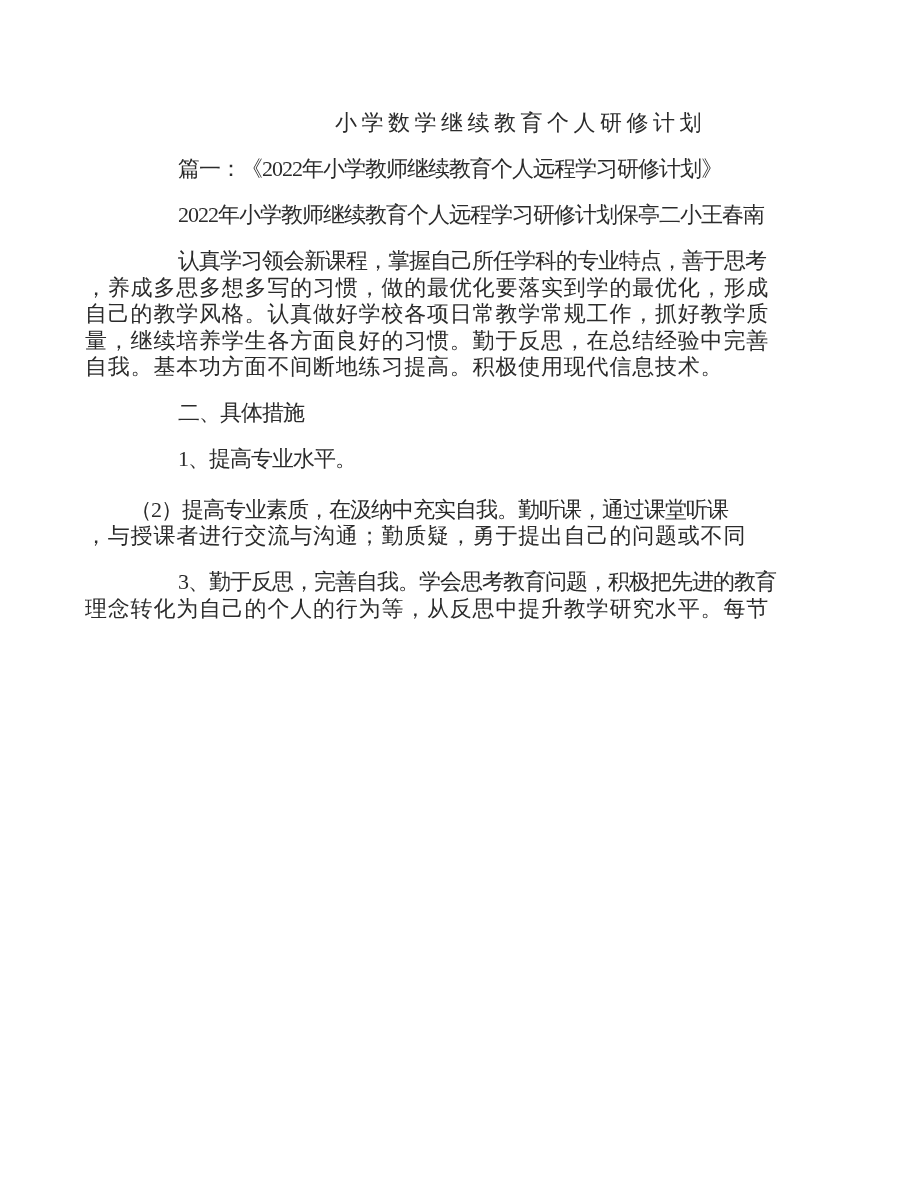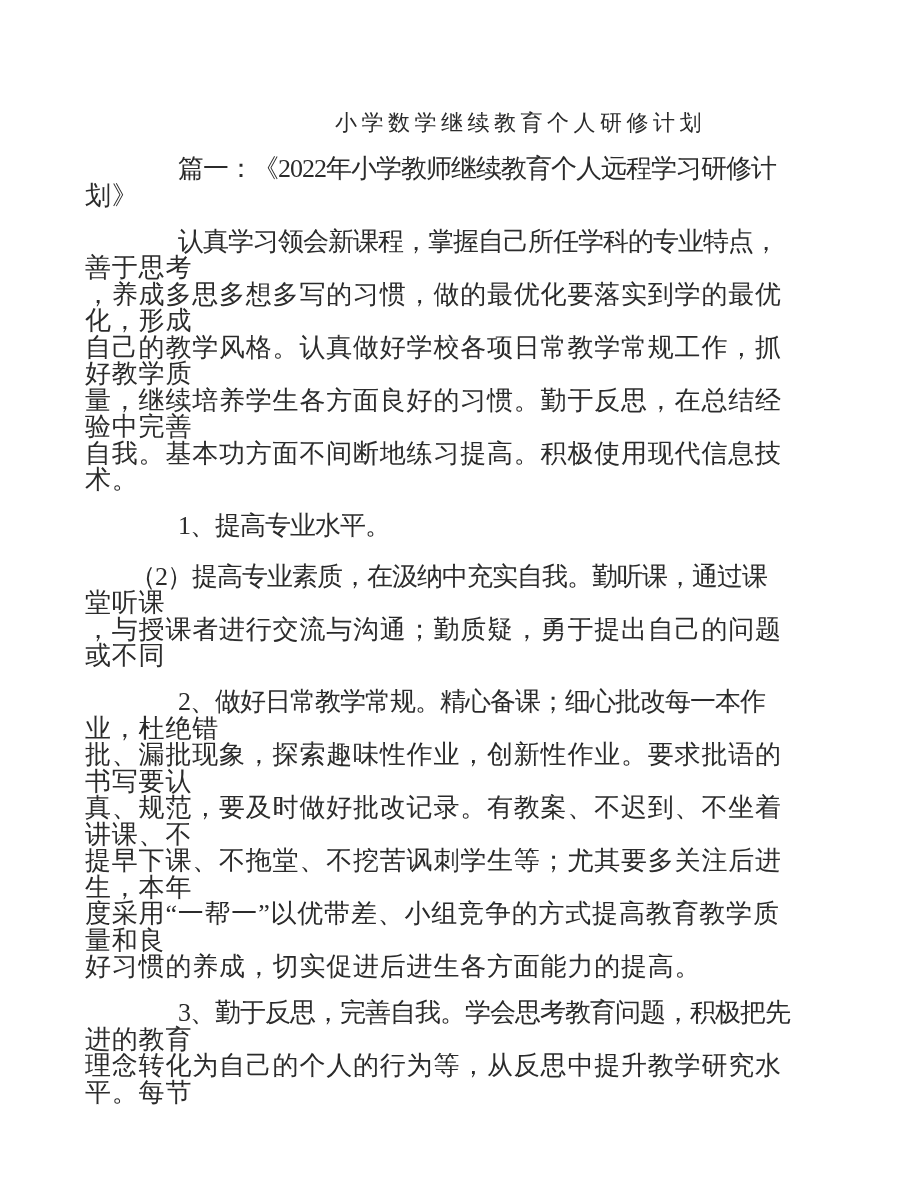--- a/index.html
+++ b/index.html
@@ -30,21 +30,21 @@
   .doc-title {
     font-size: 22px;
     font-weight: normal;
     letter-spacing: 4.5px;
     line-height: 26.5px;
     margin: 0 0 19.5px 0;
     text-indent: 250px;
     white-space: pre-line;
   }
   p.para {
-    font-size: 26px;
+    font-size: 22px;
     letter-spacing: 0.8px;
     line-height: 26.5px;
     margin: 0 0 19.5px 0;
     white-space: pre-line;
     text-indent: 93px;
   }
   p.para::first-line {
     letter-spacing: -1px;
   }
   p.para.paren-indent {
@@ -53,31 +53,27 @@
   }
 </style>
 </head>
 <body>
 
 <div class="page">
   <div class="doc-body">
     <h1 class="doc-title">小学数学继续教育个人研修计划</h1>
     <div id="paragraphs">
         <p class="para">篇一：《2022年小学教师继续教育个人远程学习研修计划》</p>
+        <p class="para">2022年小学教师继续教育个人远程学习研修计划保亭二小王春南</p>
         <p class="para">认真学习领会新课程，掌握自己所任学科的专业特点，善于思考
 ，养成多思多想多写的习惯，做的最优化要落实到学的最优化，形成
 自己的教学风格。认真做好学校各项日常教学常规工作，抓好教学质
 量，继续培养学生各方面良好的习惯。勤于反思，在总结经验中完善
 自我。基本功方面不间断地练习提高。积极使用现代信息技术。</p>
+        <p class="para">二、具体措施</p>
         <p class="para">1、提高专业水平。</p>
         <p class="para paren-indent">（2）提高专业素质，在汲纳中充实自我。勤听课，通过课堂听课
 ，与授课者进行交流与沟通；勤质疑，勇于提出自己的问题或不同</p>
-        <p class="para">2、做好日常教学常规。精心备课；细心批改每一本作业，杜绝错
-批、漏批现象，探索趣味性作业，创新性作业。要求批语的书写要认
-真、规范，要及时做好批改记录。有教案、不迟到、不坐着讲课、不
-提早下课、不拖堂、不挖苦讽刺学生等；尤其要多关注后进生，本年
-度采用“一帮一”以优带差、小组竞争的方式提高教育教学质量和良
-好习惯的养成，切实促进后进生各方面能力的提高。</p>
         <p class="para">3、勤于反思，完善自我。学会思考教育问题，积极把先进的教育
 理念转化为自己的个人的行为等，从反思中提升教学研究水平。每节</p>
       </div>
   </div>
 </div>
 
 </body></html>

